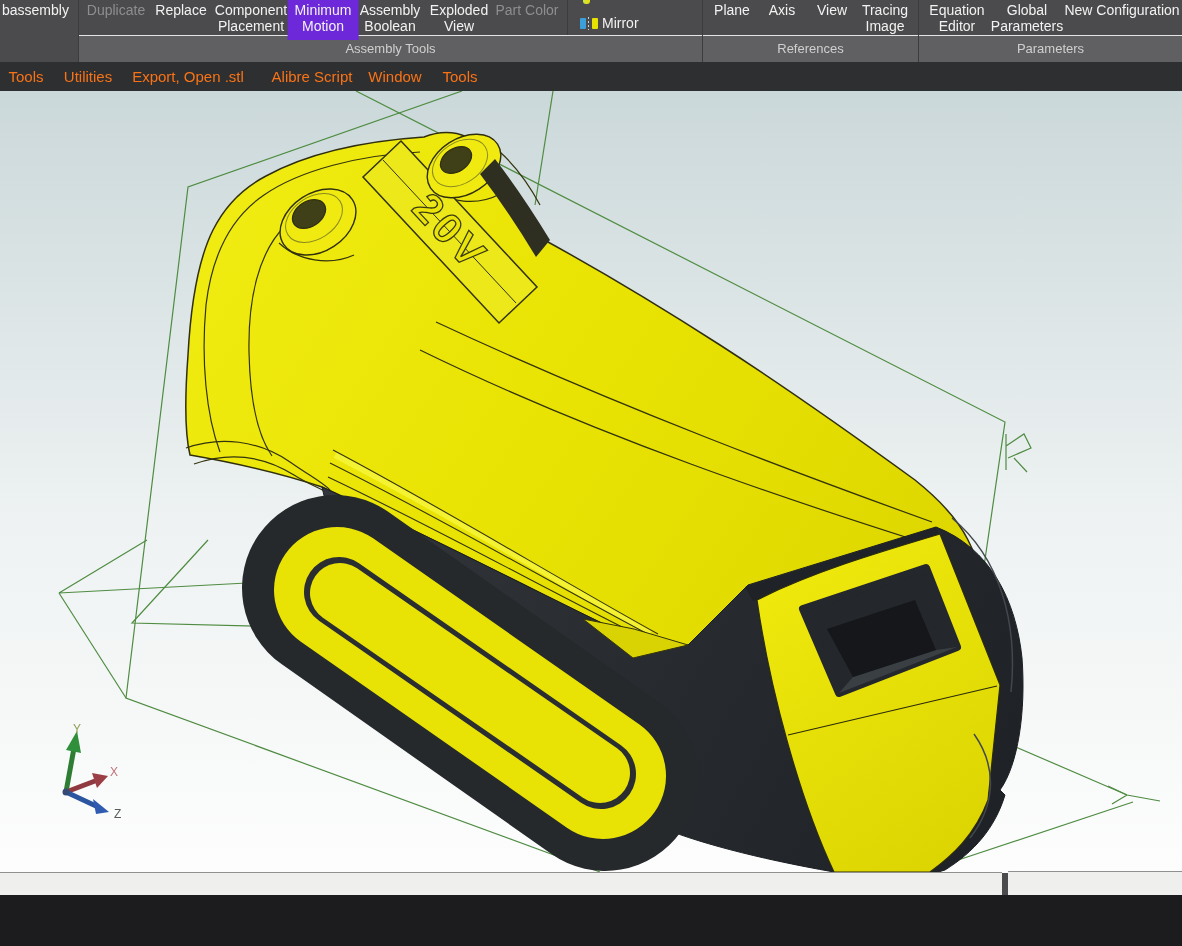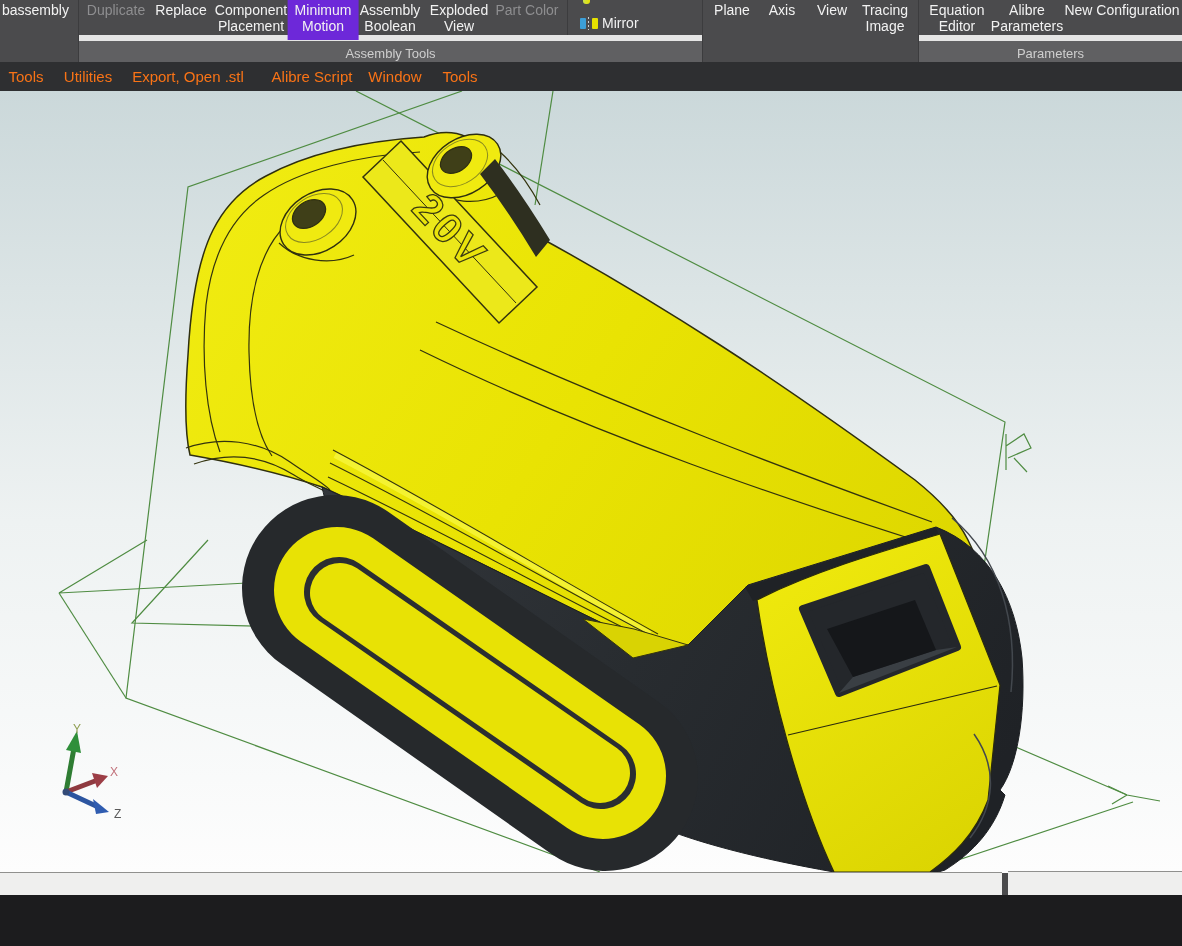--- a/index.html
+++ b/index.html
@@ -15,21 +15,21 @@
   .rb-btn.leftalign{transform:none;}
   .rb-btn.withicon{display:flex;align-items:center;gap:4px;top:15px;transform:none;}
   .mirror-glyph{display:inline-block;width:18px;height:13px;position:relative;}
   .mirror-glyph .mb{position:absolute;left:0;top:1px;width:6px;height:11px;background:#3c9fd8;border-radius:1px;}
   .mirror-glyph .my{position:absolute;right:0;top:1px;width:6px;height:11px;background:#e6e100;border-radius:1px;}
   .mirror-glyph .md{position:absolute;left:8px;top:0;width:1px;height:13px;
       background:repeating-linear-gradient(#cfcfcf 0 2px,transparent 2px 4px);}
   #mini-icon{position:absolute;left:583px;top:0;width:7px;height:4px;border-radius:0 0 3px 3px;
       background:linear-gradient(90deg,#cbe34a,#e8e100);}
   .rb-sep{position:absolute;top:0;width:1px;background:#3c3c3e;}
-  .rb-group{position:absolute;top:35px;height:27px;background:#606062;border-top:6px solid #e5e5e5;
+  .rb-group{position:absolute;top:35px;height:27px;background:#606062;border-top:1px solid #e5e5e5;
       color:#cfcfcf;font-size:13px;text-align:center;line-height:26px;}
 
   
   #menubar{position:absolute;left:0;top:62px;width:1182px;height:29px;background:#2e2f31;}
   .menu-item{position:absolute;top:0;transform:translateX(-50%);line-height:29px;
       font-size:15px;color:#f97316;white-space:nowrap;}
 
   
   #viewport{position:absolute;left:0;top:91px;width:1182px;height:782px;}
 
@@ -44,20 +44,21 @@
 <body>
 
 <div id="screen">
 
   <div id="ribbon">
     <div class="rb-sep" style="left:78px;height:62px"></div>
     <div class="rb-sep" style="left:567px;height:35px"></div>
     <div class="rb-sep" style="left:702px;height:62px"></div>
     <div class="rb-sep" style="left:918px;height:62px"></div>
     <div class="rb-group" style="left:79px;width:623px">Assembly Tools</div>
+    <div class="rb-group" style="left:703px;width:215px">References</div>
     <div class="rb-group" style="left:919px;width:263px">Parameters</div>
     <div id="rb-buttons">
         <div class="rb-btn  leftalign" style="left: 2px;">
           <div>bassembly</div>
         </div>
         <div class="rb-btn disabled" style="left: 116px;">
           <div>Duplicate</div>
         </div>
         <div class="rb-btn " style="left: 181px;">
           <div>Replace</div>
@@ -100,21 +101,21 @@
         </div>
         <div class="rb-btn " style="left: 885px;">
           <div>Tracing</div>
           <div>Image</div>
         </div>
         <div class="rb-btn " style="left: 957px;">
           <div>Equation</div>
           <div>Editor</div>
         </div>
         <div class="rb-btn " style="left: 1027px;">
-          <div>Alibre</div>
+          <div>Global</div>
           <div>Parameters</div>
         </div>
         <div class="rb-btn " style="left: 1122px;">
           <div>New Configuration</div>
         </div>
       </div>
     <div id="mini-icon"></div>
   </div>
 
   <div id="menubar">

